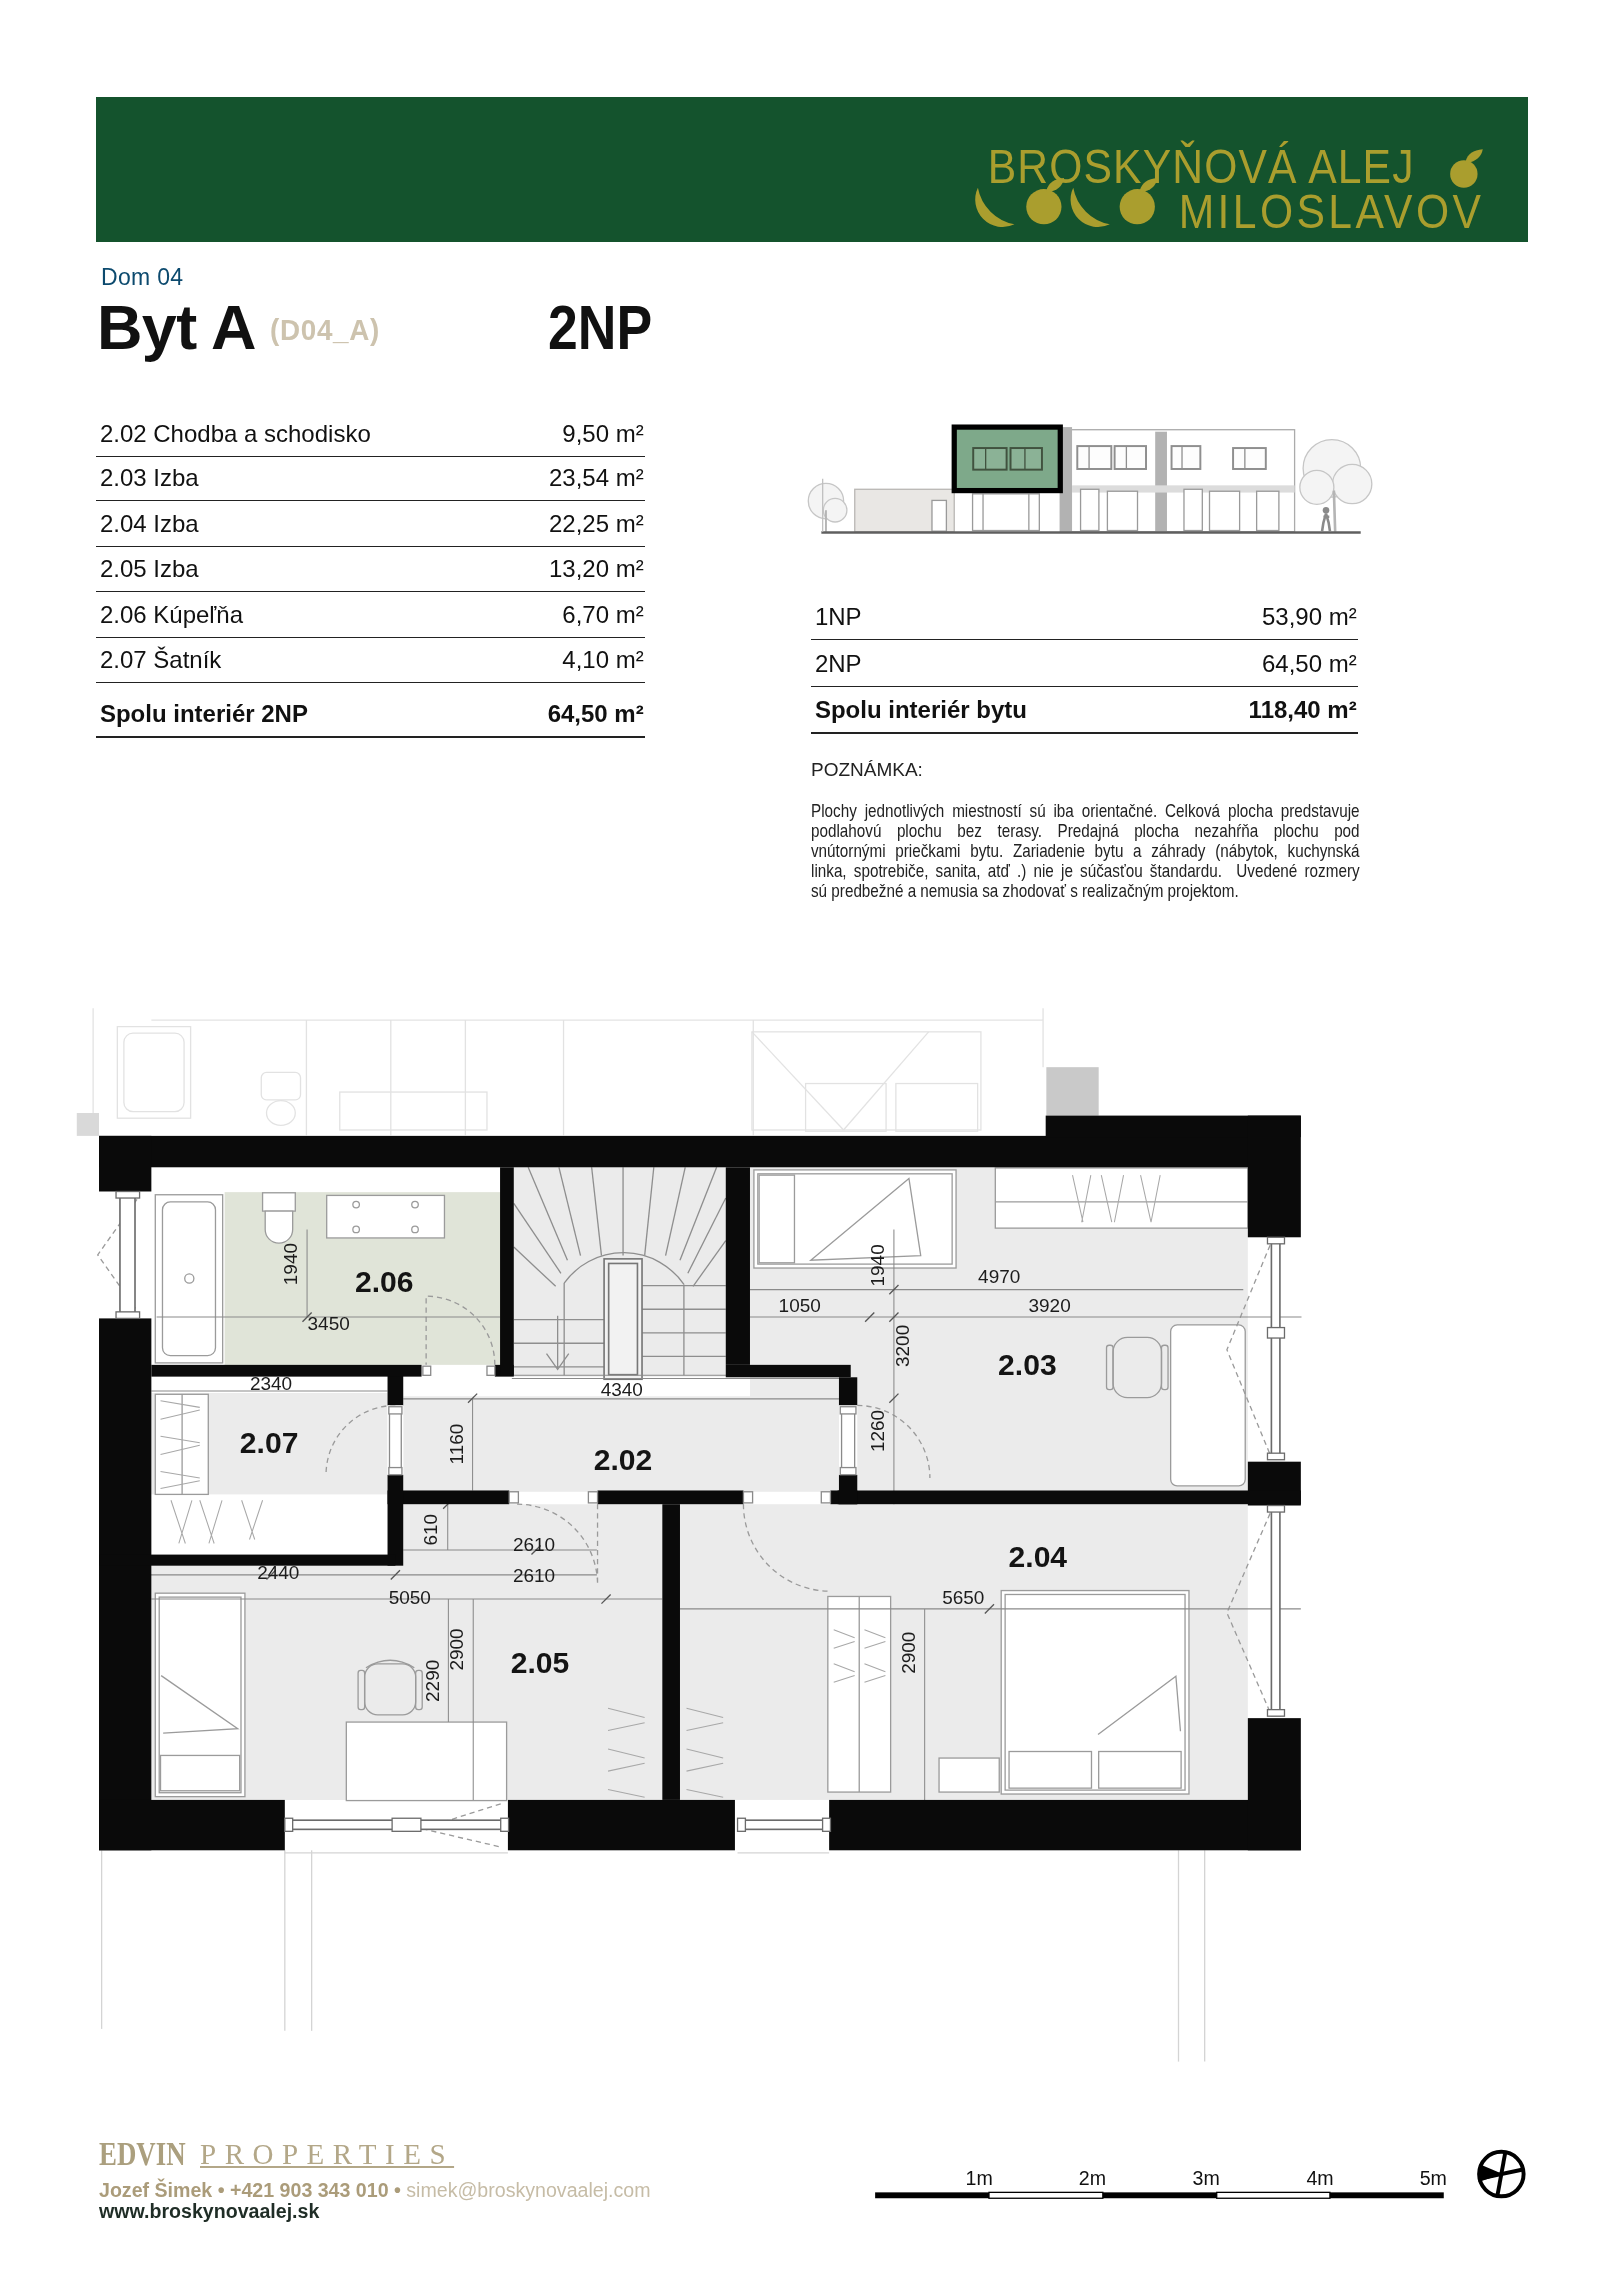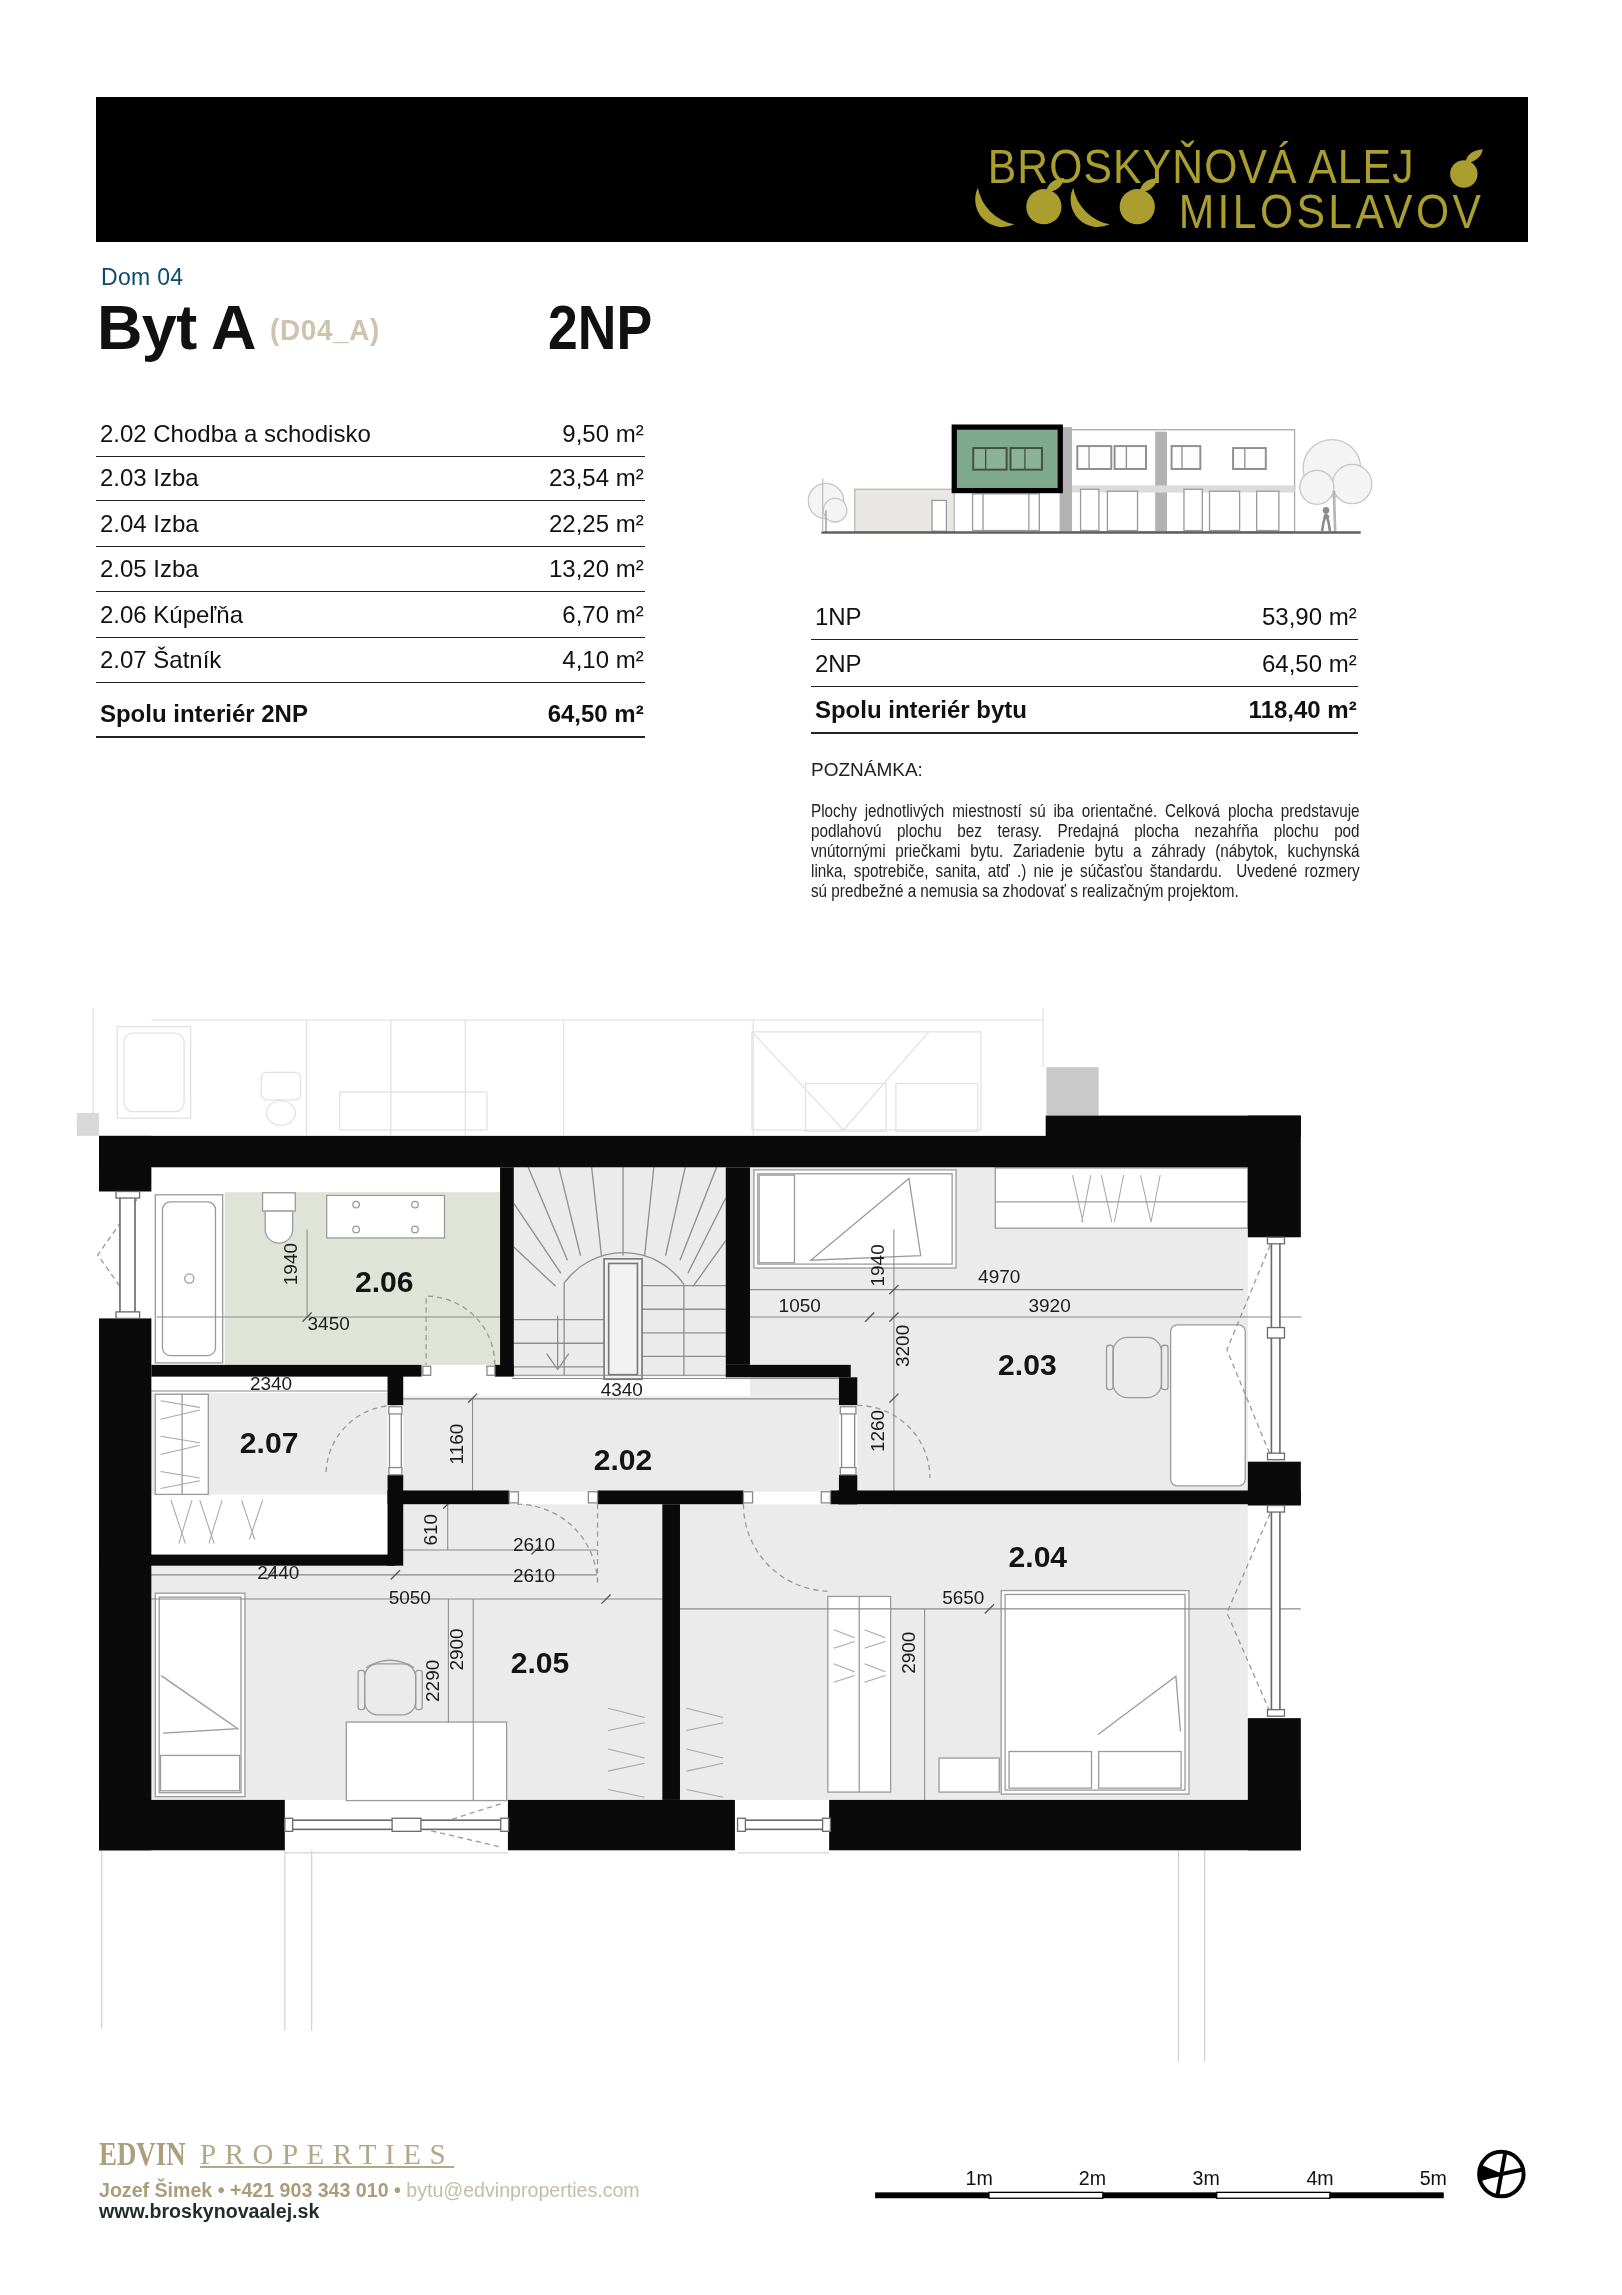--- a/index.html
+++ b/index.html
@@ -1,19 +1,19 @@
 <!DOCTYPE html>
 <html style="font-size:10.5px"><head>
 <meta charset="utf-8">
 <style>
   html,body{margin:0;padding:0;}
   body{width:1623px;height:2295px;background:#fff;font-family:"Liberation Sans",sans-serif;position:relative;overflow:hidden;}
   .abs{position:absolute;}
   
-  #hdr{left:96px;top:97px;width:1432px;height:145px;background:#000000;}
+  #hdr{left:96px;top:97px;width:1432px;height:145px;background:#14532d;}
   .logoline{position:absolute;color:#aa9e2e;font-size:49px;letter-spacing:1.3px;white-space:nowrap;transform:scaleX(.87);transform-origin:100% 0;}
   
   #dom{left:101px;top:264px;font-size:23px;color:#0c4a6e;letter-spacing:0.3px;}
   #byt{left:97px;top:291px;font-size:63px;font-weight:bold;color:#111;letter-spacing:-0.7px;}
   #byt span{color:#cdc3ae;font-size:29px;letter-spacing:0.7px;display:inline-block;transform:scaleX(.96) translateY(-9.2px);transform-origin:left bottom;}
   #np{left:548px;top:291px;font-size:63px;font-weight:bold;color:#111;transform:scaleX(.85);transform-origin:left top;}
   
   .trow{position:absolute;border-bottom:1.3px solid #222;}
   .trow .l{position:absolute;left:3.9px;bottom:8.5px;font-size:24px;color:#111;white-space:nowrap;}
   .trow .r{position:absolute;right:1.3px;bottom:8.5px;font-size:24px;color:#111;white-space:nowrap;}
@@ -446,21 +446,21 @@
 
   <circle cx="2026" cy="780" r="5" fill="#8a8a8a"></circle>
   <path d="M2026,785 l-4,14 l-2,13 M2026,785 l4,14 l2,13 M2022,790 h9" stroke="#8a8a8a" stroke-width="4" fill="none"></path>
 
   <line x1="1255" y1="814" x2="2079" y2="814" stroke="#5f5f5f" stroke-width="4"></line>
   <line x1="1257" y1="732" x2="1257" y2="813" stroke="#c0c0c0" stroke-width="2"></line>
 </svg>
 
 <div id="edvin" class="abs">EDVIN</div>
 <div id="props" class="abs">PROPERTIES</div>
-<div id="contact" class="abs">Jozef Šimek • +421 903 343 010 • <span class="em">bytu@edvinproperties.com</span></div>
+<div id="contact" class="abs">Jozef Šimek • +421 903 343 010 • <span class="em">simek@broskynovaalej.com</span></div>
 <div id="www" class="abs">www.broskynovaalej.sk</div>
 
 <svg class="abs" style="left:864px;top:2140px;" width="674" height="72" viewBox="1320 3270 1030 110">
   <g font-family="Liberation Sans,sans-serif" font-size="30" fill="#111" text-anchor="middle">
     <text x="1496" y="3339">1m</text>
     <text x="1669" y="3339">2m</text>
     <text x="1843" y="3339">3m</text>
     <text x="2017" y="3339">4m</text>
     <text x="2190" y="3339">5m</text>
   </g>

